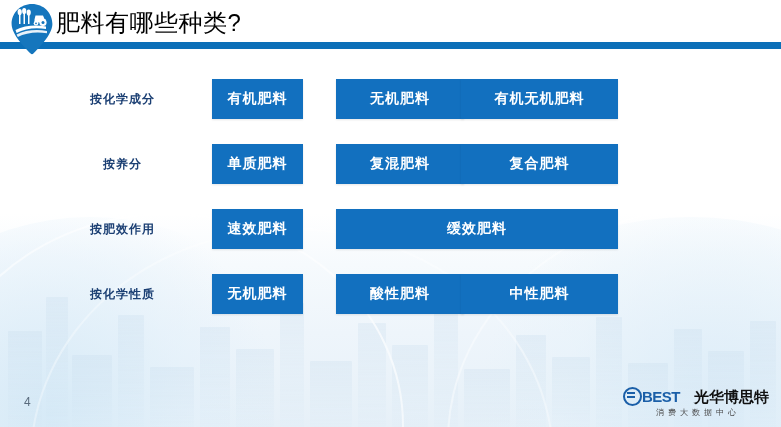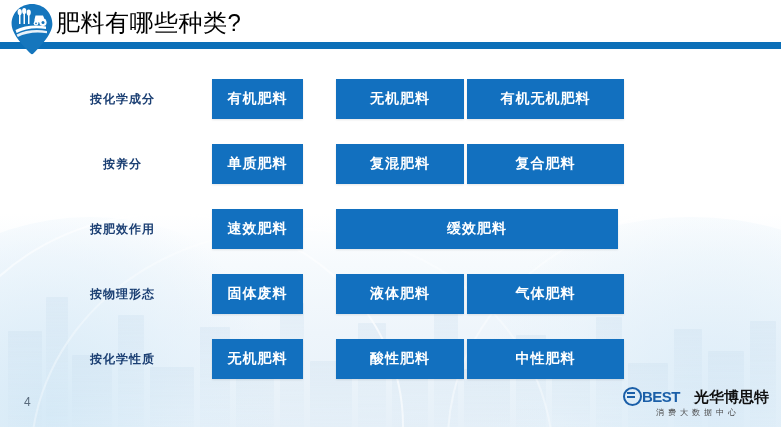--- a/index.html
+++ b/index.html
@@ -133,21 +133,21 @@
     font-size: 14px;
     font-weight: bold;
     letter-spacing: 1px;
     display: flex;
     align-items: center;
     justify-content: center;
     box-shadow: 0 1px 2px rgba(0,0,0,.10);
   }
   .cell.c1 { left: 0;   width: 91px; }
   .cell.c2 { left: 124px; width: 128px; }
-  .cell.c3 { left: 255px; width: 157px; }
+  .cell.c3 { left: 249px; width: 157px; }
   .cell.wide23 { left: 124px; width: 282px; }
 
   
   .page-number {
     position: absolute;
     left: 24px; bottom: 18px;
     font-size: 12px;
     color: #5a6b7d;
   }
   .brand {
@@ -284,28 +284,20 @@
     </div>
 
     <div class="row">
       <div class="row-label">按肥效作用</div>
       <div class="cells">
         <div class="cell c1">速效肥料</div>
         <div class="cell wide23">缓效肥料</div>
       </div>
     </div>
 
-    <div class="row">
-      <div class="row-label">按物理形态</div>
-      <div class="cells">
-        <div class="cell c1">固体废料</div>
-        <div class="cell c2">液体肥料</div>
-        <div class="cell c3">气体肥料</div>
-      </div>
-    </div>
 
     <div class="row">
       <div class="row-label">按化学性质</div>
       <div class="cells">
         <div class="cell c1">无机肥料</div>
         <div class="cell c2">酸性肥料</div>
         <div class="cell c3">中性肥料</div>
       </div>
     </div>
 

